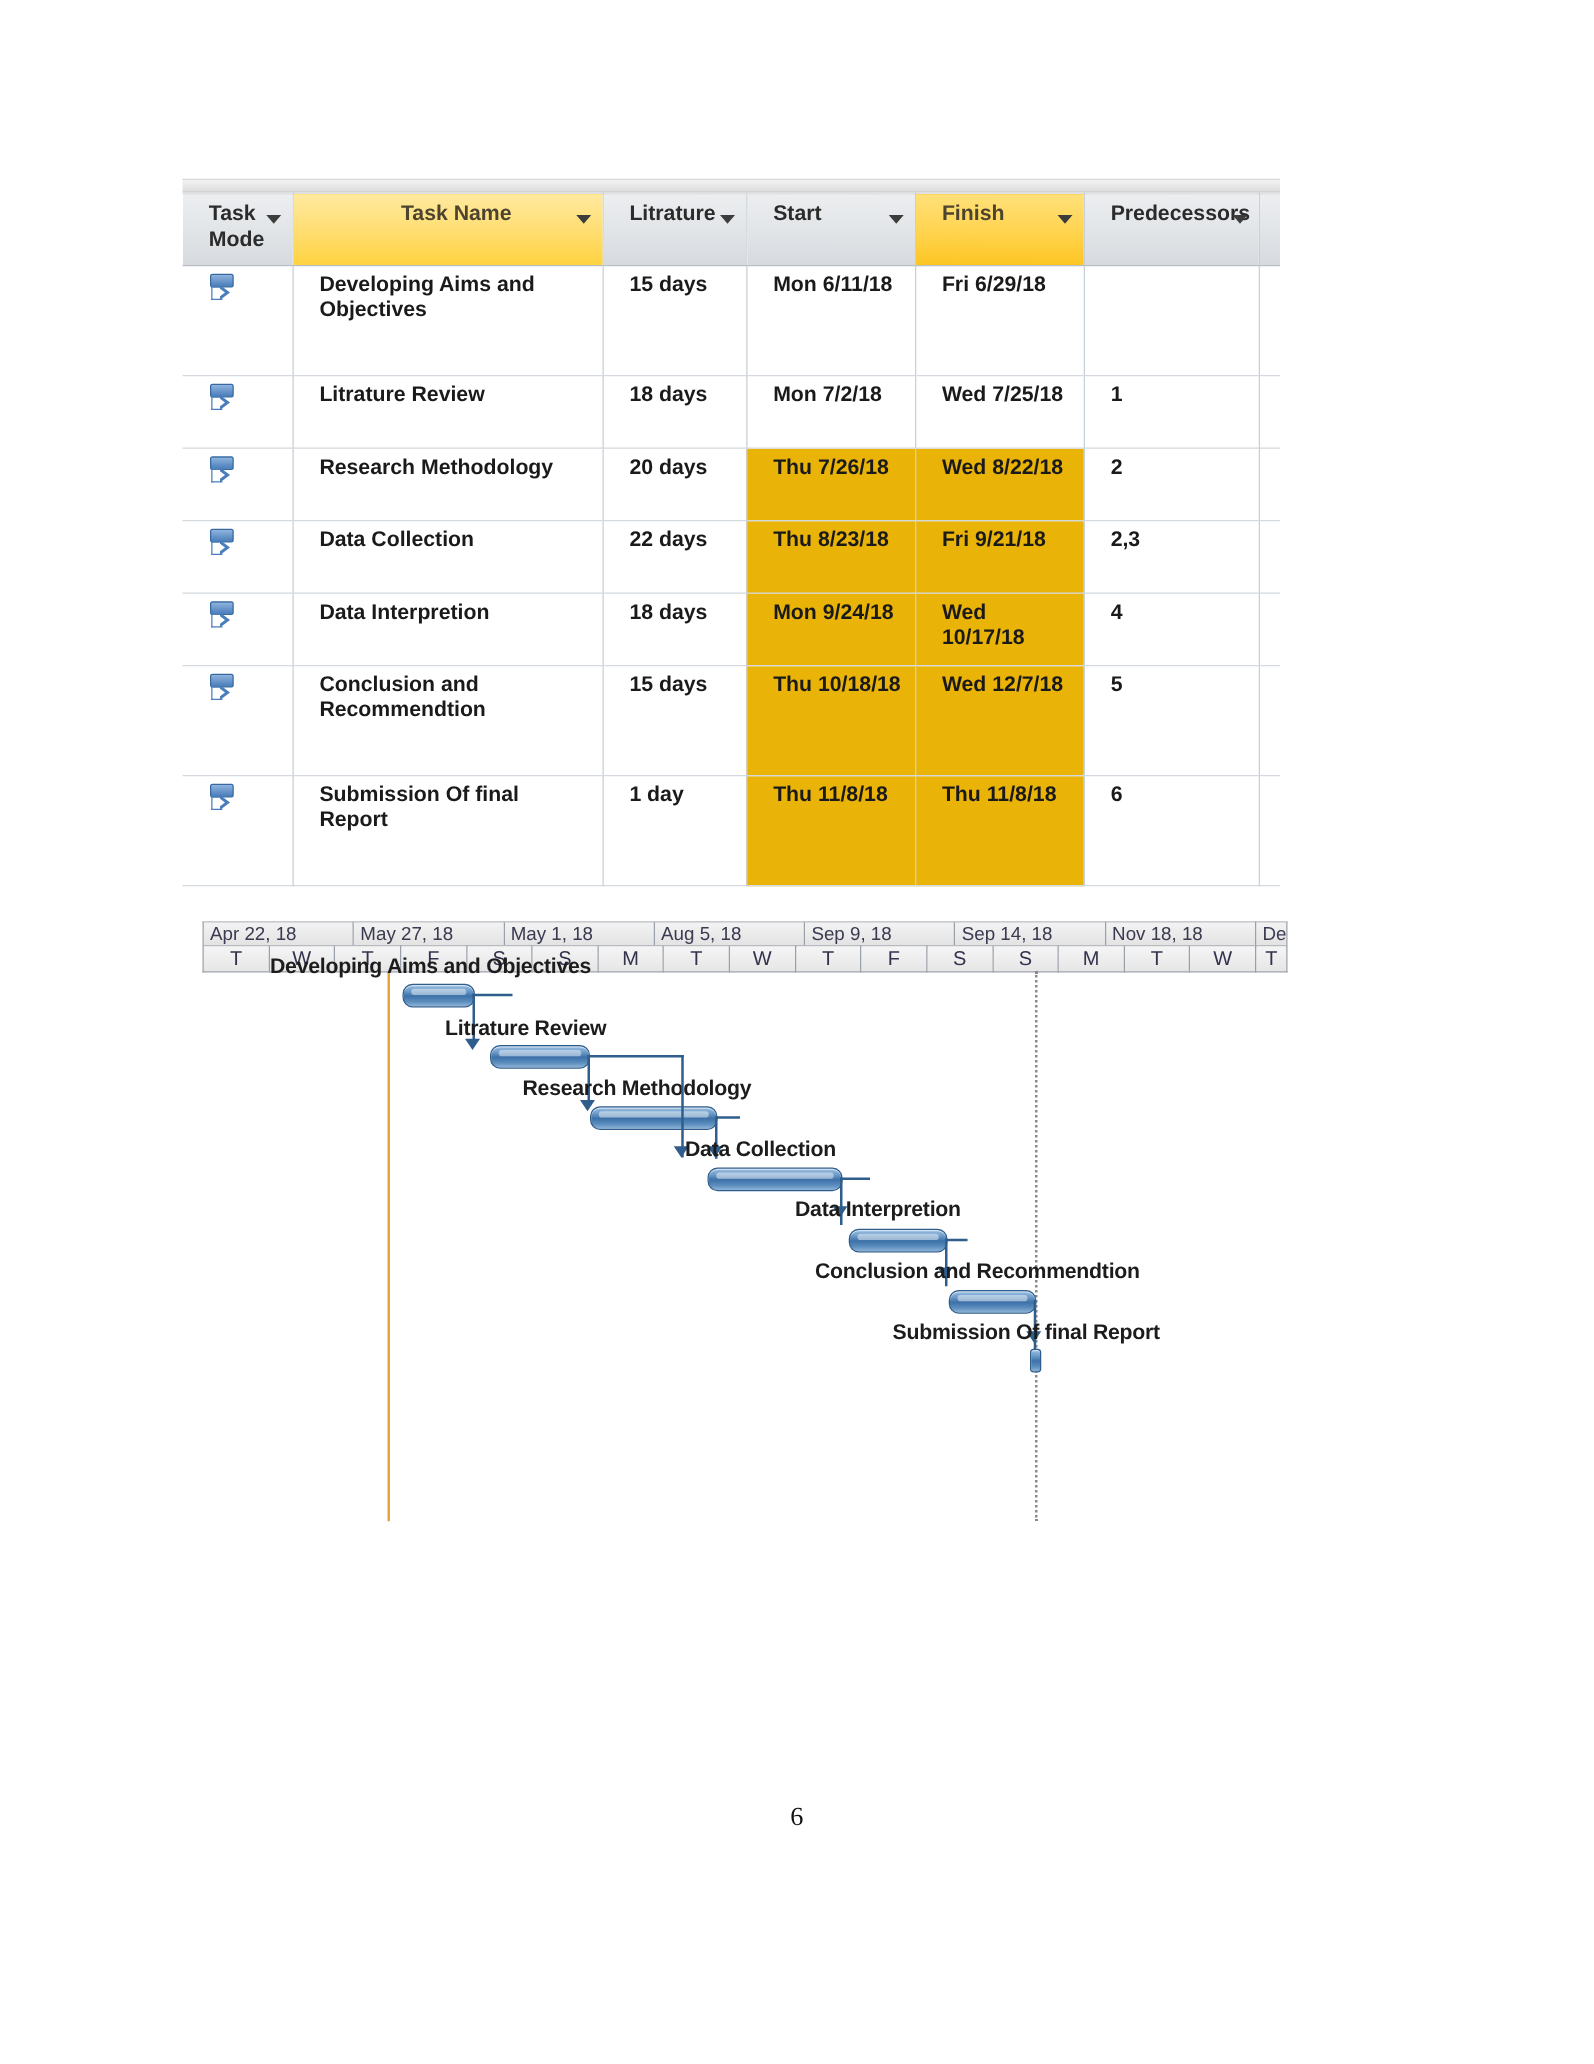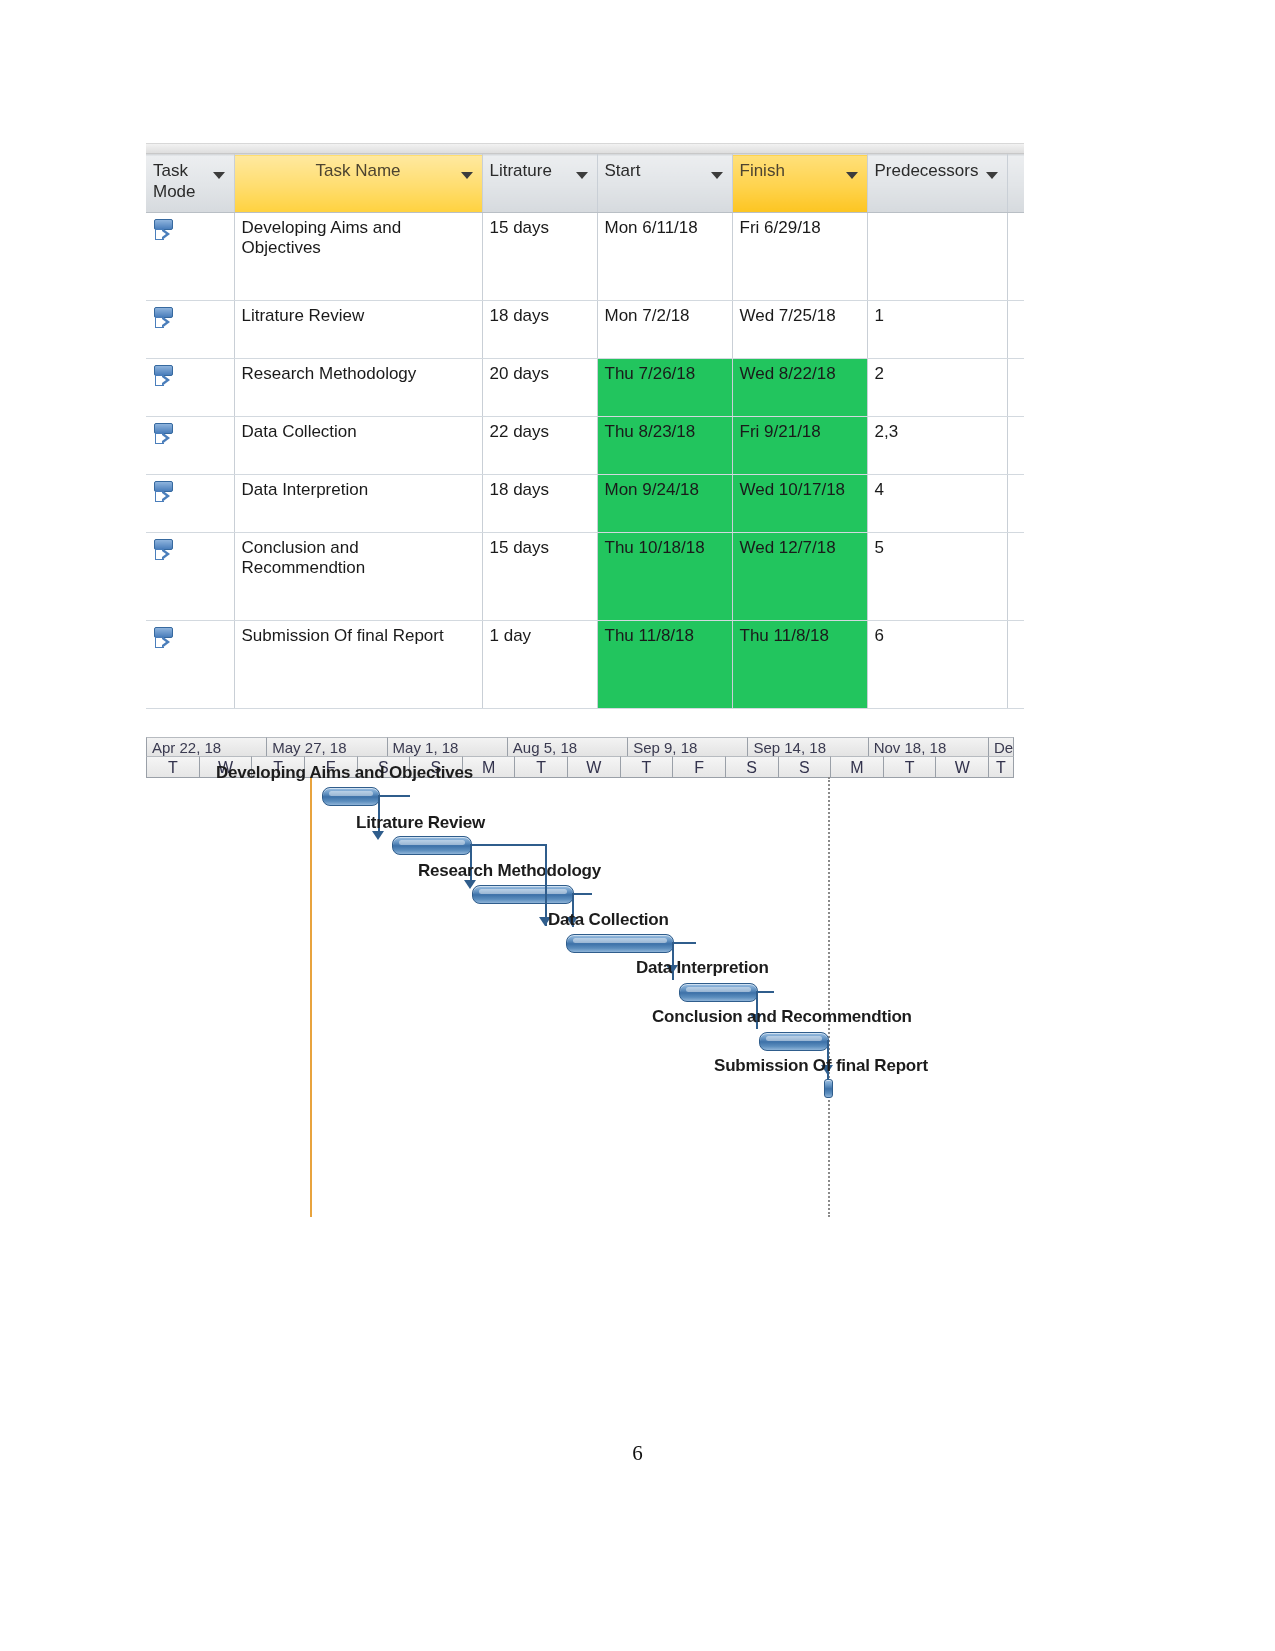--- a/index.html
+++ b/index.html
@@ -32,23 +32,23 @@
     border-collapse: collapse;
     width: 878px;
     table-layout: fixed;
     font-size: 17px;
     color: #1a1a1a;
   }
   table.tt th, table.tt td {
     border-right: 1px solid #c9cfd6;
     border-bottom: 1px solid #d3d9df;
     vertical-align: top;
-    padding: 5px 7px 6px 7px;
+    padding: 5px 7px 6px 21px;
     text-align: left;
-    font-weight: normal;
+    font-weight: bold;
   }
   table.tt th {
     height: 46px;
     vertical-align: top;
     position: relative;
     font-size: 17px;
     color: #2b2b2b;
     background: linear-gradient(to bottom, #eceef0 0%, #e2e5e8 50%, #d6dade 100%);
     border-bottom: 1px solid #b9bfc5;
     border-top: 1px solid #d6d9dc;
@@ -73,21 +73,21 @@
     border-top: 7px solid #3c3c3c;
   }
   .c-mode   { width: 88px; }
   .c-name   { width: 248px; }
   .c-dur    { width: 115px; }
   .c-start  { width: 135px; }
   .c-finish { width: 135px; }
   .c-pred   { width: 140px; }
   .c-edge   { width: 17px; border-right: none !important; }
 
-  td.cell-shade { background: #22c55e; }
+  td.cell-shade { background: #eab308; }
   td.mode-cell { padding-left: 10px; padding-top: 6px; }
   tr.trow td { height: 46px; }
   tr.trow.tall td { height: 76px; }
 
   
   .taskmode-icon {
     position: relative;
     width: 22px; height: 26px; display: block;
   }
   .tm-bar {
@@ -130,21 +130,21 @@
 
   
   #gantt {
     position: absolute;
     left: 146px;
     top: 697px;
     width: 868px;
     height: 530px;
   }
   #gantt-header {
-    position: absolute; left:0; top: 40px; width: 752px;
+    position: absolute; left:16px; top: 40px; width: 752px;
   }
   .tl-months, .tl-days { display: flex; width: 868px; }
   .tl-months > div {
     flex: 1 1 0;
     font-size: 15px;
     color: #3a3a50;
     background: linear-gradient(to bottom,#f3f3f3,#e3e3e3);
     border-left: 1px solid #9aa0a8;
     border-top: 1px solid #b7bbc0;
     padding: 1px 0 2px 5px;

